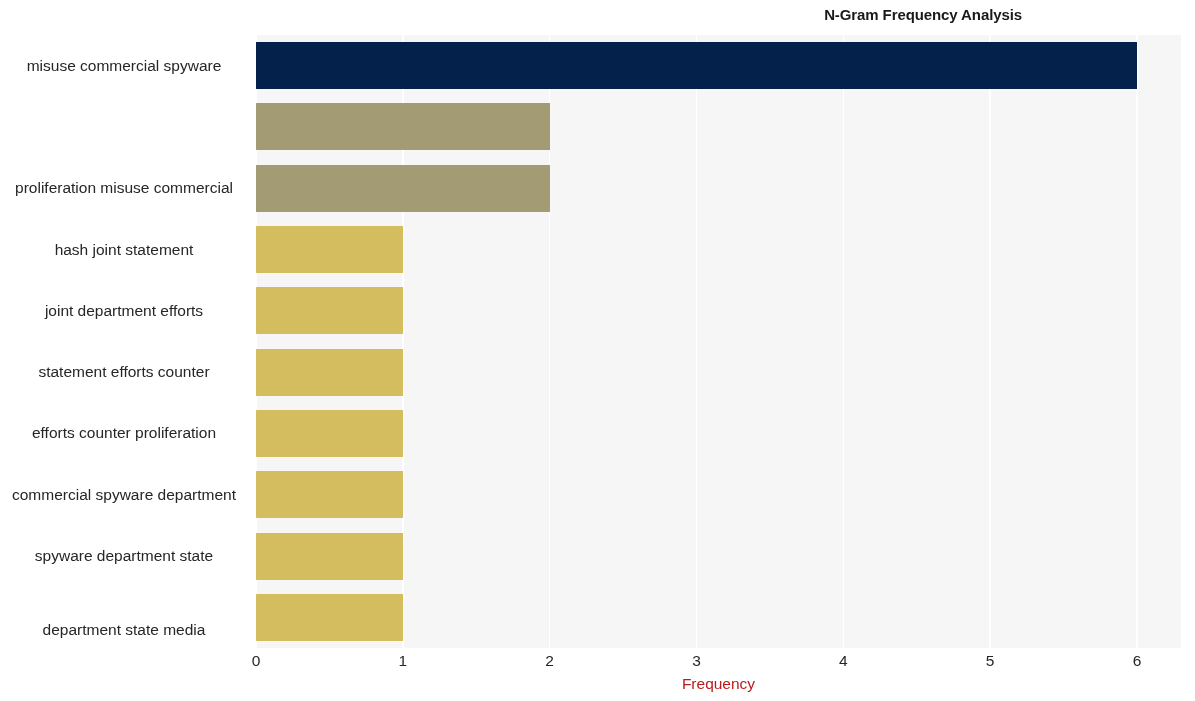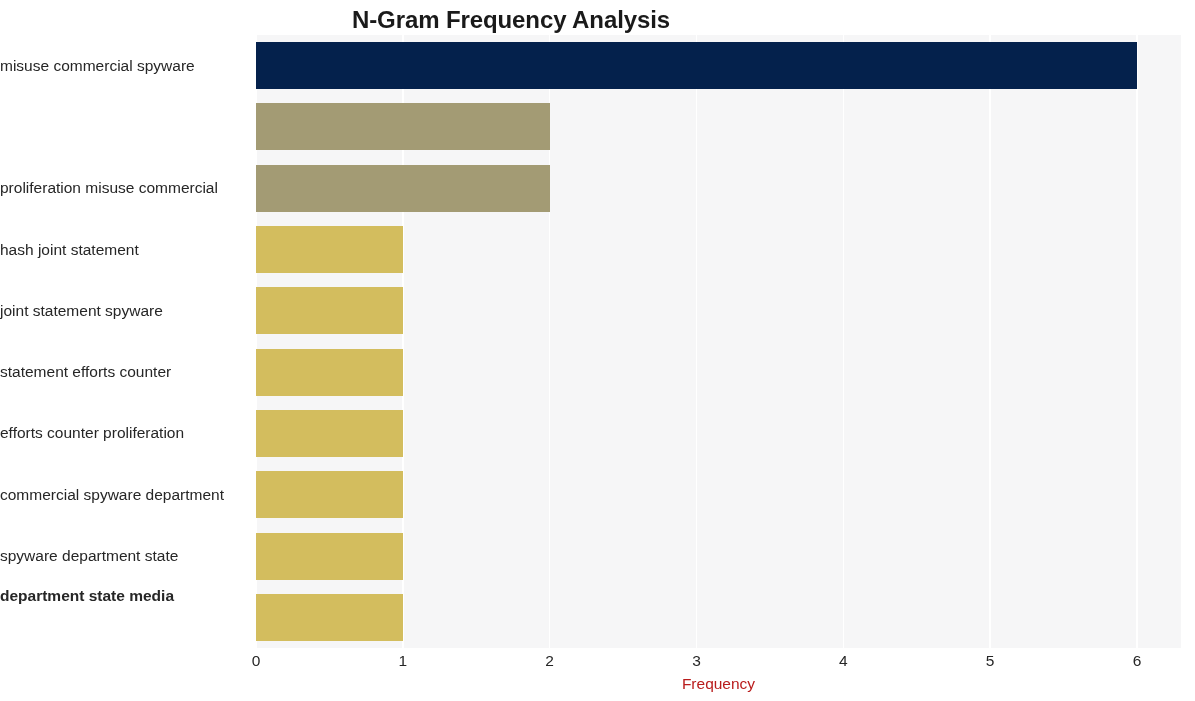--- a/index.html
+++ b/index.html
@@ -22,22 +22,22 @@
     height: 701px;
     background: #ffffff;
   }
 
   
   #chart-title {
     position: absolute;
     left: 0;
     top: 6px;
     width: 1022px;
-    text-align: center;
-    font-size: 24px;
+    text-align: right;
+    font-size: 15px;
     font-weight: bold;
     color: #1a1a1a;
     letter-spacing: -0.1px;
   }
 
   
   #plot-area {
     position: absolute;
     left: 256px;
     top: 35px;
@@ -73,21 +73,21 @@
     position: absolute;
     left: 0;
     top: 35px;
     width: 248px;
     height: 613px;
   }
   .y-tick-label {
     position: absolute;
     right: 0;
     width: 248px;
-    text-align: left;
+    text-align: center;
     font-size: 15.5px;
     color: #262626;
     line-height: 16px;
     transform: translateY(-8px);
   }
 
   
   #x-axis-labels {
     position: absolute;
     left: 0;
@@ -143,26 +143,26 @@
         <div class="bar" title="commercial spyware department: 1" style="top: 436.25px; width: 146.825px; background: rgb(211, 189, 94);"></div>
         <div class="bar" title="spyware department state: 1" style="top: 497.55px; width: 146.825px; background: rgb(211, 189, 94);"></div>
         <div class="bar" title="department state media: 1" style="top: 558.85px; width: 146.825px; background: rgb(211, 189, 94);"></div>
       </div>
   </div>
 
   <div id="y-axis-labels">
       <div class="y-tick-label" style="top: 30.65px;">misuse commercial spyware</div>
       <div class="y-tick-label" style="top: 153.25px;">proliferation misuse commercial</div>
       <div class="y-tick-label" style="top: 214.55px;">hash joint statement</div>
-      <div class="y-tick-label" style="top: 275.85px;">joint statement spyware</div>
+      <div class="y-tick-label" style="top: 275.85px;">joint department efforts</div>
       <div class="y-tick-label" style="top: 337.15px;">statement efforts counter</div>
       <div class="y-tick-label" style="top: 398.45px; padding-left: 28px;">efforts counter proliferation</div>
       <div class="y-tick-label" style="top: 459.75px;">commercial spyware department</div>
       <div class="y-tick-label" style="top: 521.05px; padding-left: 28px;">spyware department state</div>
-      <div class="y-tick-label" style="top: 561px; font-weight: bold;">department state media</div>
+      <div class="y-tick-label" style="top: 595px;">department state media</div>
     </div>
 
   <div id="x-axis-labels">
       <div class="x-tick-label" style="left: 256px;">0</div>
       <div class="x-tick-label" style="left: 402.825px;">1</div>
       <div class="x-tick-label" style="left: 549.651px;">2</div>
       <div class="x-tick-label" style="left: 696.476px;">3</div>
       <div class="x-tick-label" style="left: 843.302px;">4</div>
       <div class="x-tick-label" style="left: 990.127px;">5</div>
       <div class="x-tick-label" style="left: 1136.95px;">6</div>

